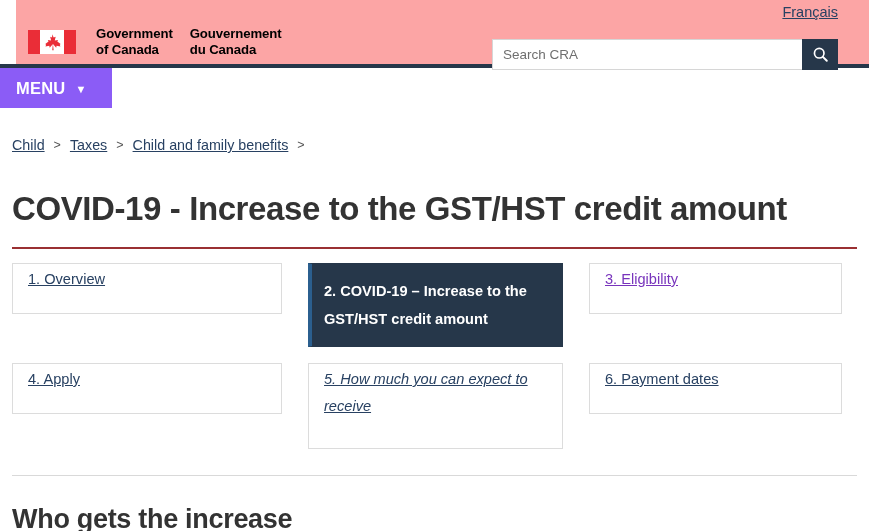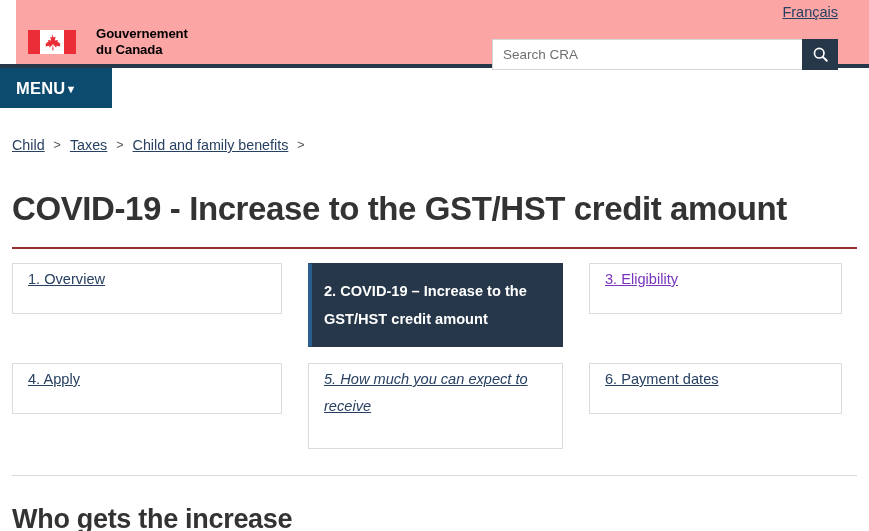--- a/index.html
+++ b/index.html
@@ -110,25 +110,26 @@
     background: #26374a;
   }
   .menu-bar {
     height: 40px;
     background: transparent;
     display: flex;
   }
   .menu-button {
     width: 112px;
     height: 40px;
-    background: #0c4a6e;
+    background: #8b5cf6;
     color: #ffffff;
     display: flex;
     align-items: center;
     padding-left: 16px;
+    gap: 10px;
     cursor: pointer;
     font-size: 16.5px;
     font-weight: bold;
     letter-spacing: 0.2px;
   }
   .menu-caret {
     display: inline-block;
     font-size: 11px;
     line-height: 1;
     transform: translateY(1px);
@@ -236,20 +237,24 @@
   <div class="brand-row">
     <div class="flag-wordmark">
       <svg class="flag" viewBox="0 0 64 32">
         <rect x="0" y="0" width="16" height="32" fill="#EA2D37"></rect>
         <rect x="48" y="0" width="16" height="32" fill="#EA2D37"></rect>
         <rect x="16" y="0" width="32" height="32" fill="#ffffff"></rect>
         <path fill="#EA2D37" d="M32 5.5 l2.3 4.6 2.6-1.1 -1.2 5.1 4.3-0.9 -0.9 2.1 4.4 3.3 -1.1 0.9 0.8 2.6 -5.1-1 -0.5 2.4 -4.3-4.7 0.9 8.1h-1.9l0.9-8.1 -4.3 4.7 -0.5-2.4 -5.1 1 0.8-2.6 -1.1-0.9 4.4-3.3 -0.9-2.1 4.3 0.9 -1.2-5.1 2.6 1.1z"></path>
       </svg>
       <div class="wordmark">
         <div class="wm-col">
+          <div>Government</div>
+          <div>of Canada</div>
+        </div>
+        <div class="wm-col">
           <div>Gouvernement</div>
           <div>du Canada</div>
         </div>
       </div>
     </div>
   </div>
 
   <div class="search-wrap">
     <input class="search-input" type="text" placeholder="Search CRA" style="">
     <button class="search-btn">

